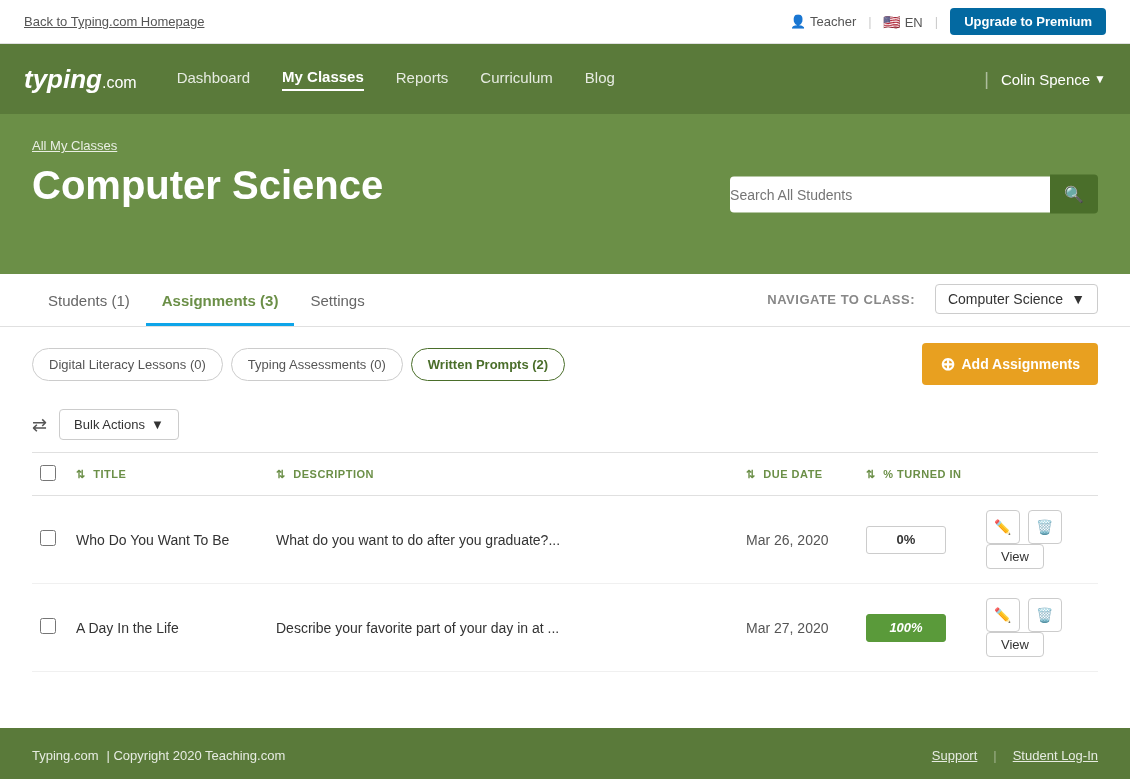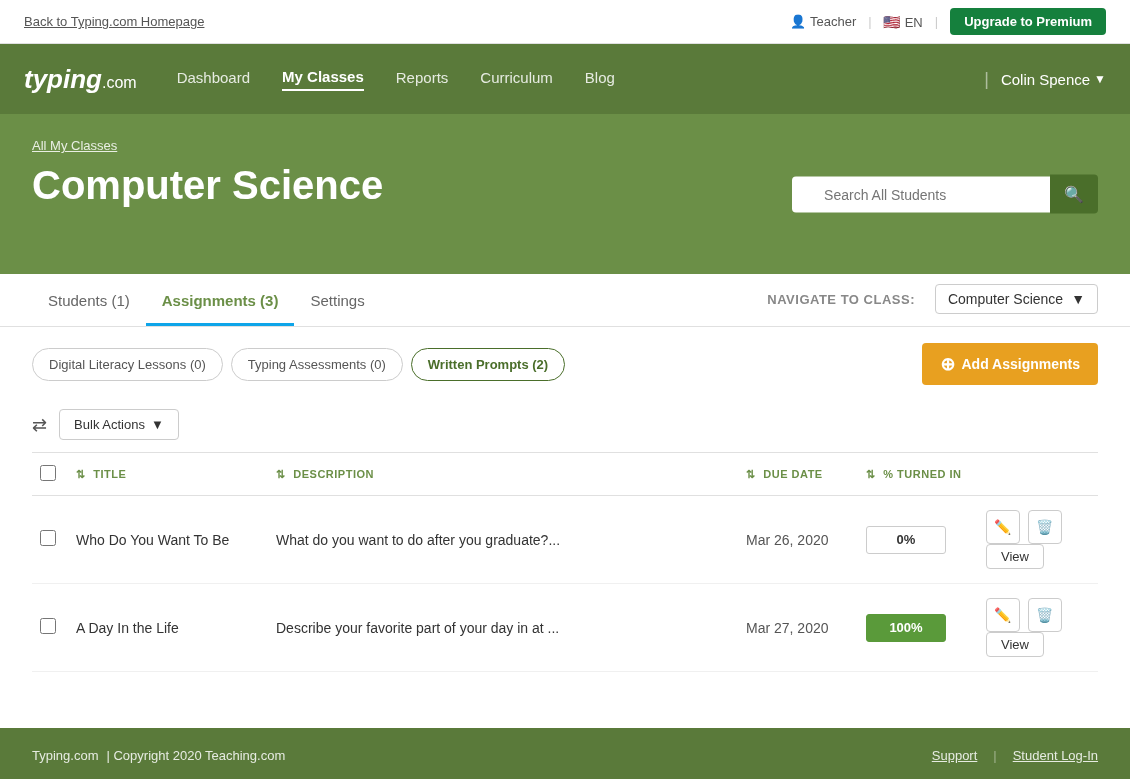--- a/index.html
+++ b/index.html
@@ -13,21 +13,21 @@
       align-items: center;
       justify-content: space-between;
       padding: 8px 24px;
       font-size: 13px;
       color: #555;
     }
     .top-bar a { color: #555; text-decoration: underline; cursor: pointer; }
     .top-bar-right { display: flex; align-items: center; gap: 12px; }
     .top-bar-right .divider { color: #ccc; }
     .upgrade-btn {
-      background: #15803d;
+      background: #0369a1;
       color: #fff;
       border: none;
       border-radius: 4px;
       padding: 6px 14px;
       font-size: 13px;
       font-weight: 600;
       cursor: pointer;
     }
     .flag { font-size: 14px; }
 
@@ -110,22 +110,22 @@
     }
     .hero-search {
       position: absolute;
       right: 32px;
       top: 50%;
       transform: translateY(-50%);
       display: flex;
       align-items: center;
     }
     .hero-search input {
-      width: 258px;
-      padding: 10px 32px;
+      width: 320px;
+      padding: 10px 0;
       border: none;
       border-radius: 4px 0 0 4px;
       font-size: 14px;
       outline: none;
     }
     .hero-search button {
       background: #4a6e2a;
       border: none;
       padding: 10px 14px;
       border-radius: 0 4px 4px 0;
@@ -273,20 +273,21 @@
       border-radius: 3px;
       font-size: 13px;
       font-weight: 600;
       color: #333;
       background: #fff;
     }
     .percent-bar.filled {
       background: #5a9a3a;
       border-color: #5a9a3a;
       color: #fff;
+      font-style: italic;
     }
 
     .action-btn {
       display: inline-flex;
       align-items: center;
       justify-content: center;
       width: 34px;
       height: 34px;
       border: 1px solid #ccc;
       border-radius: 4px;

